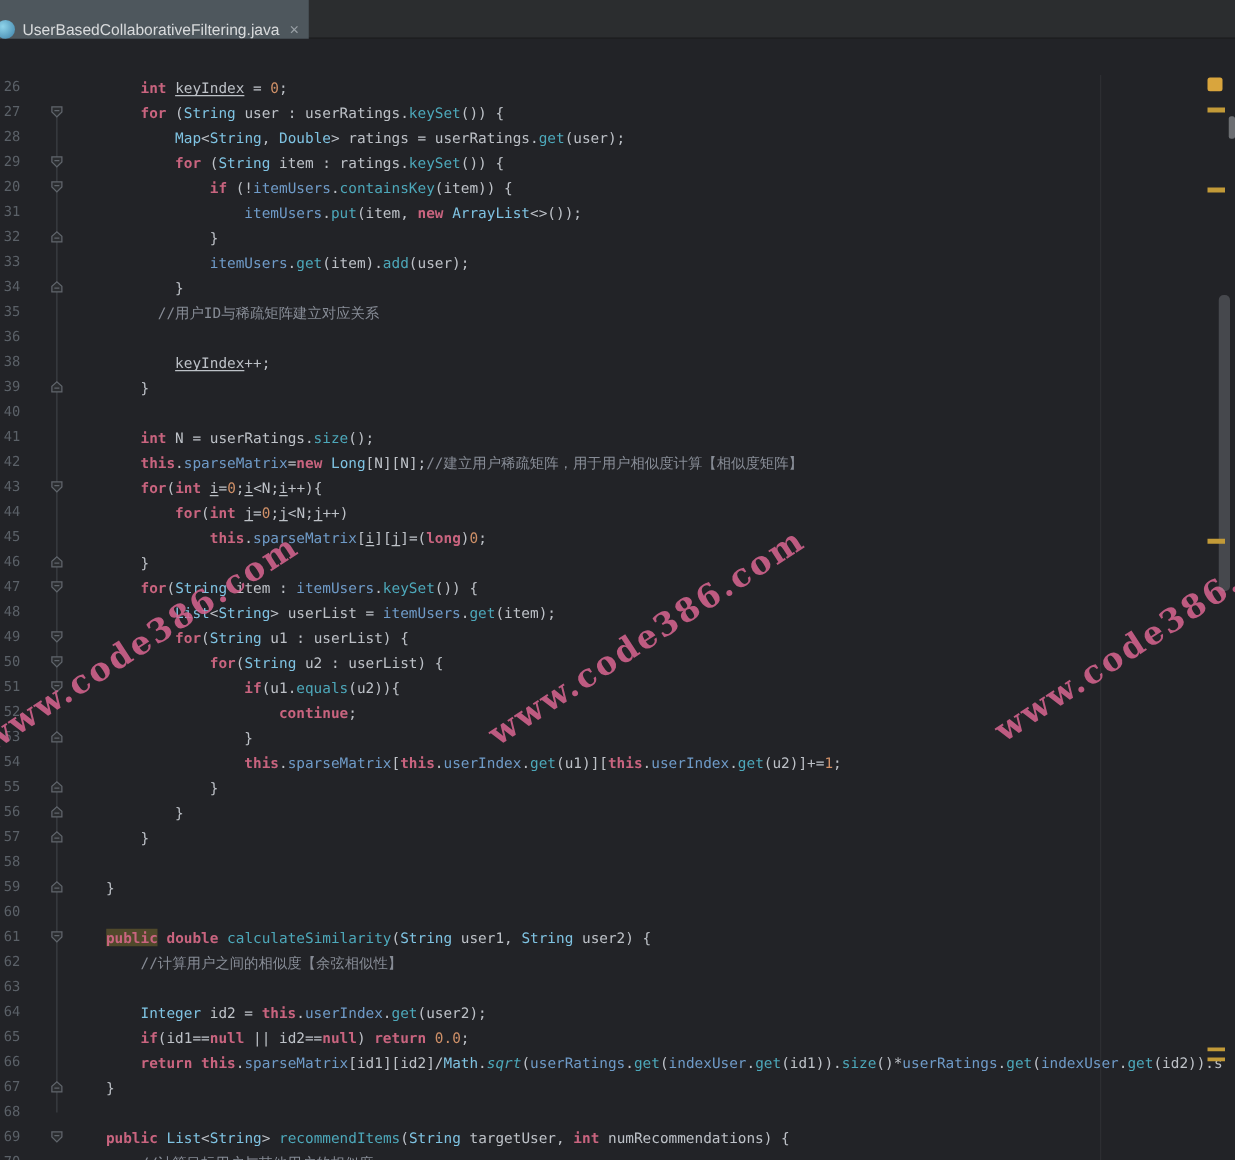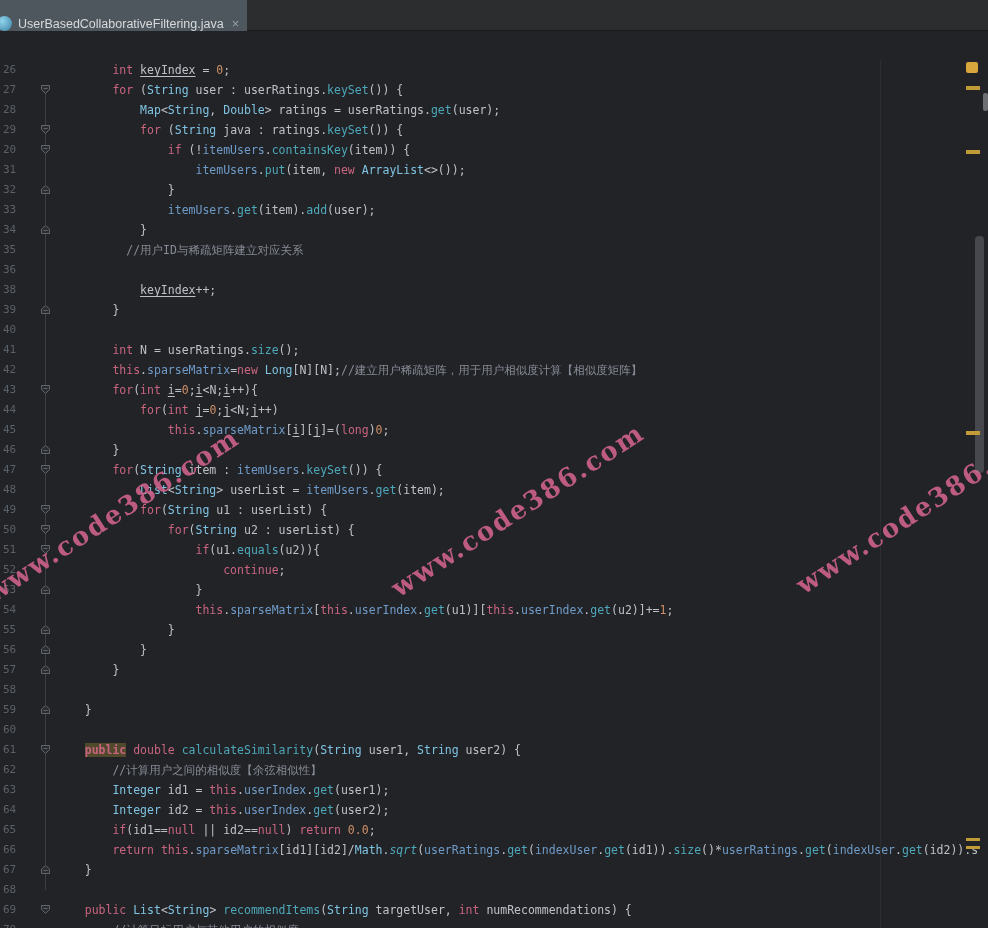--- a/index.html
+++ b/index.html
@@ -23,21 +23,21 @@
   .row{height:20px;position:relative;}
 
   .gutter-num{position:absolute;left:3px;top:0;width:26px;height:20px;
               font:11px/20px "DejaVu Sans Mono",monospace;color:#5b6168;}
   .fold{position:absolute;left:40px;top:4px;width:11px;height:11px;}
   .fold svg{display:block;}
   .gutter-vline{position:absolute;left:45px;width:1px;background:#3c4045;z-index:0;}
 
   .code-line{position:absolute;left:57px;top:0;height:20px;white-space:pre;
              font:11.5px/20px "DejaVu Sans Mono",monospace;color:#bdc1c7;}
-  .k {color:#c9647f;font-weight:normal;}
+  .k {color:#c9647f;font-weight:bold;}
   .hk{color:#c9647f;font-weight:bold;background:#50492b;}
   .t {color:#7fc3e2;}
   .m {color:#4da8ba;}
   .it{color:#4da8ba;font-style:italic;}
   .f {color:#6f9bc8;}
   .n {color:#cf9068;}
   .c {color:#878c96;}
   .p {color:#bdc1c7;}
   .u {color:#bdc1c7;text-decoration:underline;text-underline-offset:2px;}
 
@@ -94,21 +94,21 @@
         <span class="code-line"><span class="p">            </span><span class="t">Map</span><span class="p">&lt;</span><span class="t">String</span><span class="p">, </span><span class="t">Double</span><span class="p">&gt; ratings = userRatings.</span><span class="m">get</span><span class="p">(user);</span></span>
       </div>
       <div class="row">
         <span class="gutter-num">29</span>
         <span class="fold">
           <svg width="11" height="11">
             <path d="M1.5 1.5 H9.5 V5.5 L5.5 9.5 L1.5 5.5 Z" fill="#2a2c2f" stroke="#60656c"></path>
             <line x1="3.5" y1="4.5" x2="7.5" y2="4.5" stroke="#60656c"></line>
           </svg>
         </span>
-        <span class="code-line"><span class="p">            </span><span class="k">for</span><span class="p"> (</span><span class="t">String</span><span class="p"> java : ratings.</span><span class="m">keySet</span><span class="p">()) {</span></span>
+        <span class="code-line"><span class="p">            </span><span class="k">for</span><span class="p"> (</span><span class="t">String</span><span class="p"> item : ratings.</span><span class="m">keySet</span><span class="p">()) {</span></span>
       </div>
       <div class="row">
         <span class="gutter-num">20</span>
         <span class="fold">
           <svg width="11" height="11">
             <path d="M1.5 1.5 H9.5 V5.5 L5.5 9.5 L1.5 5.5 Z" fill="#2a2c2f" stroke="#60656c"></path>
             <line x1="3.5" y1="4.5" x2="7.5" y2="4.5" stroke="#60656c"></line>
           </svg>
         </span>
         <span class="code-line"><span class="p">                </span><span class="k">if</span><span class="p"> (!</span><span class="f">itemUsers</span><span class="p">.</span><span class="m">containsKey</span><span class="p">(item)) {</span></span>
@@ -321,21 +321,20 @@
           </svg>
         </span>
         <span class="code-line"><span class="p">    </span><span class="hk">public</span><span class="p"> </span><span class="k">double</span><span class="p"> </span><span class="m">calculateSimilarity</span><span class="p">(</span><span class="t">String</span><span class="p"> user1, </span><span class="t">String</span><span class="p"> user2) {</span></span>
       </div>
       <div class="row">
         <span class="gutter-num">62</span>
         <span class="code-line"><span class="p">        </span><span class="c">//计算用户之间的相似度【余弦相似性】</span></span>
       </div>
       <div class="row">
         <span class="gutter-num">63</span>
-        <span class="code-line"><span class="p">        </span><span class="t">Integer</span><span class="p"> id1 = </span><span class="k">this</span><span class="p">.</span><span class="f">userIndex</span><span class="p">.</span><span class="m">get</span><span class="p">(user1);</span></span>
       </div>
       <div class="row">
         <span class="gutter-num">64</span>
         <span class="code-line"><span class="p">        </span><span class="t">Integer</span><span class="p"> id2 = </span><span class="k">this</span><span class="p">.</span><span class="f">userIndex</span><span class="p">.</span><span class="m">get</span><span class="p">(user2);</span></span>
       </div>
       <div class="row">
         <span class="gutter-num">65</span>
         <span class="code-line"><span class="p">        </span><span class="k">if</span><span class="p">(id1==</span><span class="k">null</span><span class="p"> || id2==</span><span class="k">null</span><span class="p">) </span><span class="k">return</span><span class="p"> </span><span class="n">0.0</span><span class="p">;</span></span>
       </div>
       <div class="row">

